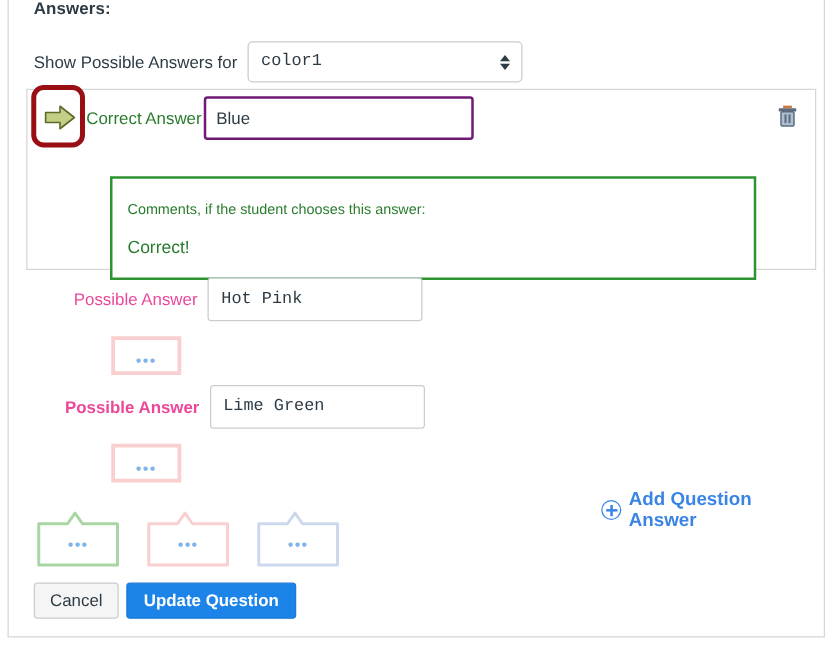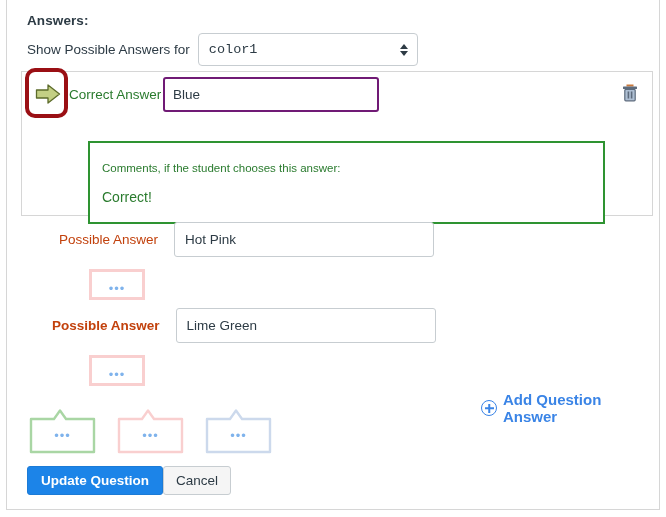--- a/index.html
+++ b/index.html
@@ -31,21 +31,21 @@
     width: 654px;
     height: 516px;
     box-sizing: border-box;
     border: 1px solid #d6d6d6;
     background: #fff;
   }
 
   .answers-heading {
     position: absolute;
     left: 20px;
-    top: 18px;
+    top: 4px;
     font-size: 13.5px;
     font-weight: bold;
     color: #2d3b45;
     letter-spacing: .1px;
   }
 
   .show-row {
     position: absolute;
     left: 20px;
     top: 38px;
@@ -190,35 +190,35 @@
   }
 
   
   .possible-row {
     position: absolute;
     display: flex;
     align-items: center;
   }
   .pa-label {
     font-size: 13.5px;
-    color: #c2410c;
-    margin-right: 16px;
+    color: #ec4899;
+    margin-right: 8px;
   }
   .pa-label.bold { font-weight: bold; }
   .pa-input {
-    width: 260px;
+    width: 172px;
     height: 35px;
     box-sizing: border-box;
     border: 1px solid #c7cdd1;
     border-radius: 3px;
     background: #fff;
     font-size: 13.5px;
     color: #2d3b45;
     padding: 0 10px;
-    font-family: Liberation Sans, sans-serif;
+    font-family: Liberation Mono, monospace;
   }
 
   .mini-box {
     position: absolute;
     width: 56px;
     height: 31px;
     box-sizing: border-box;
     border: 3px solid #f9cfcf;
     background: #fff;
     display: flex;
@@ -405,18 +405,18 @@
     </div>
 
     <div class="callout" style="left:198px; top:413px;">
       <svg width="67" height="46" viewBox="0 0 67 46">
         <path d="M2 11 L25 11 L31 2.5 L37 11 L65 11 L65 44 L2 44 Z" fill="#fff" stroke="#ccd9ec" stroke-width="2.4" stroke-linejoin="round"></path>
       </svg>
       <span class="dots">•••</span>
     </div>
 
     <div class="btn-row">
+      <button class="btn btn-cancel">Cancel</button>
       <button class="btn btn-primary">Update Question</button>
-      <button class="btn btn-cancel">Cancel</button>
     </div>
 
   </div>
 </div>
 
 </body></html>

